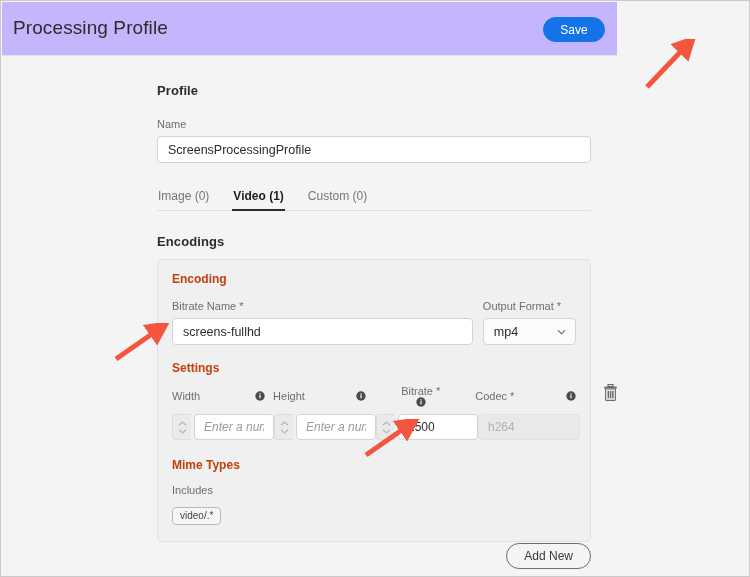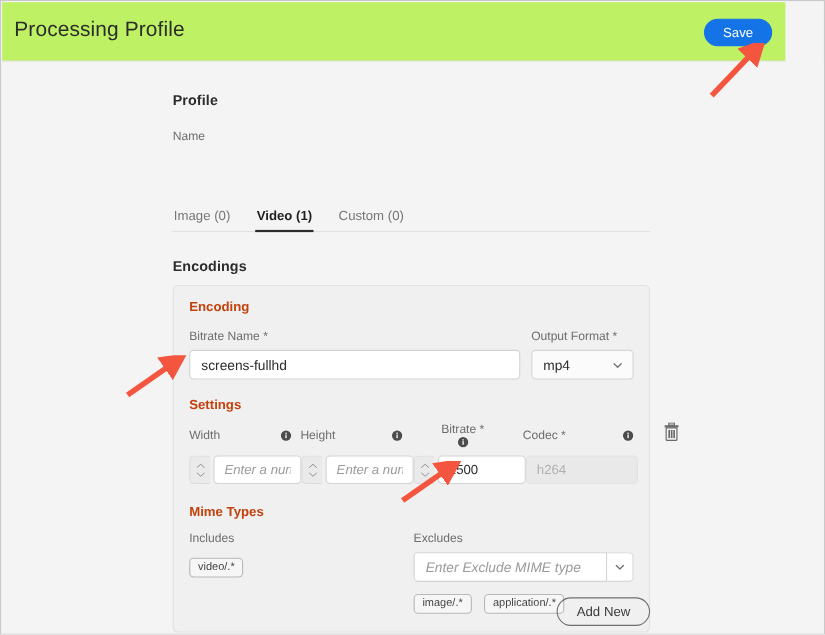--- a/index.html
+++ b/index.html
@@ -19,22 +19,22 @@
     width: 750px; height: 577px;
     border: 1px solid #c9c9c9;
     background: #f4f4f4;
     overflow: hidden;
   }
 
   
   .header {
     position: absolute;
     left: 1px; top: 1px;
-    width: 712px; height: 54px;
-    background: #bef264;
+    width: 615px; height: 54px;
+    background: #c4b5fd;
     border-bottom: 1px solid #e2e2e2;
   }
   .header-title {
     position: absolute;
     left: 11px; top: 15px;
     font-size: 19px;
     color: #2c2c2c;
     font-weight: 400;
     letter-spacing: .1px;
   }
@@ -259,20 +259,21 @@
 
   <div class="content">
     <div class="col">
 
       <div style="position:absolute; left:0; top:27px;">
         <div class="section-title">Profile</div>
       </div>
 
       <div style="position:absolute; left:0; top:62px; width:434px;">
         <span class="field-label">Name</span>
+        <input class="text-input" style="margin-top: 6px;" value="ScreensProcessingProfile">
       </div>
 
       <div class="tabs" style="position:absolute; left:0; top:133px; width:434px;">
         <div class="tab">Image (0)</div>
         <div class="tab active">Video (1)</div>
         <div class="tab">Custom (0)</div>
       </div>
 
       <div style="position:absolute; left:0; top:178px;">
         <div class="section-title">Encodings</div>
@@ -395,35 +396,20 @@
 
           <div style="display:flex; margin-top:12px;">
 
             <div style="width:200px;">
               <span class="field-label">Includes</span>
               <div style="margin-top:9px;">
                 <span class="chip">video/.*</span>
               </div>
             </div>
 
-            <div style="width:200px; margin-left:16px;">
-              <span class="field-label">Excludes</span>
-              <div style="display:flex; margin-top:6px;">
-                <input class="text-input" style="width: 176px; border-radius: 4px 0px 0px 4px;" placeholder="Enter Exclude MIME type">
-                <div style="width:24px; height:27px; border:1px solid #d3d3d3; border-left:none; border-radius:0 4px 4px 0; background:#fff; display:flex; align-items:center; justify-content:center; cursor:pointer;">
-                  <svg width="11" height="11" viewBox="0 0 12 12">
-                      <path d="M2.5 4.5 L6 8 L9.5 4.5" fill="none" stroke="#707070" stroke-width="1.3" stroke-linecap="round" stroke-linejoin="round"></path>
-                    </svg>
-                </div>
-              </div>
-              <div style="margin-top:9px;">
-                <span class="chip">image/.*</span>
-                <span class="chip">application/.*</span>
-              </div>
-            </div>
           </div>
         </div>
 
         <div class="trash">
           <svg width="15" height="17" viewBox="0 0 15 17">
             <rect x="5" y="0.5" width="5" height="2" fill="none" stroke="#6a6a6a" stroke-width="1.1"></rect>
             <rect x="1.2" y="2.6" width="12.6" height="1.9" fill="#6a6a6a"></rect>
             <path d="M2.6 5 h9.8 v10.4 a1 1 0 0 1 -1 1 h-7.8 a1 1 0 0 1 -1 -1 z" fill="none" stroke="#6a6a6a" stroke-width="1.1"></path>
             <rect x="4.6" y="6.9" width="1.5" height="7.4" fill="#6a6a6a"></rect>
             <rect x="6.85" y="6.9" width="1.5" height="7.4" fill="#6a6a6a"></rect>

